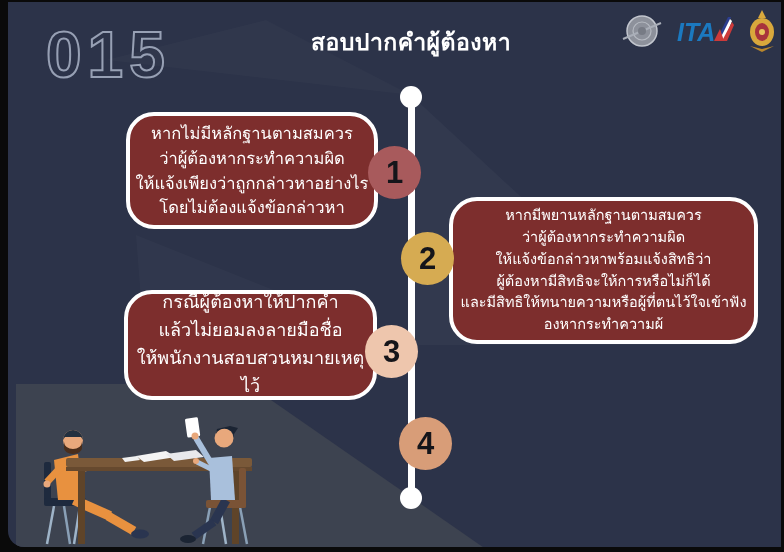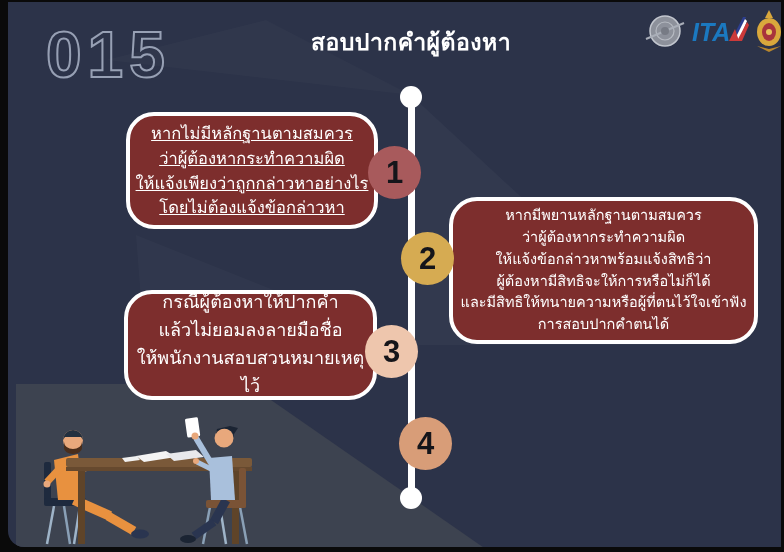--- a/index.html
+++ b/index.html
@@ -10,39 +10,39 @@
   .canvas{position:absolute;left:-8px;top:-2px;width:784px;height:552px;margin-left:16px;}
 
   
   .bg-svg{position:absolute;left:0;top:0;width:784px;height:552px;}
 
   
   .page-num{position:absolute;left:30px;top:18px;font-size:64px;font-weight:800;letter-spacing:6px;
     color:transparent;-webkit-text-stroke:2px #97a0b4;}
   .title{position:absolute;left:200px;top:24px;width:390px;text-align:center;
     color:#ffffff;font-size:23px;font-weight:800;letter-spacing:.5px;}
-  .logos{position:absolute;right:15px;top:8px;display:flex;align-items:center;gap:4px;}
+  .logos{position:absolute;right:22px;top:8px;display:flex;align-items:center;gap:12px;}
 
   
   .tl-line{position:absolute;left:392px;top:97px;width:7px;height:401px;background:#ffffff;}
   .tl-dot{position:absolute;width:22px;height:22px;border-radius:50%;background:#ffffff;}
   .tl-dot.top{left:384px;top:86px;}
   .tl-dot.bottom{left:384px;top:487px;}
   .step-circle{position:absolute;width:53px;height:53px;border-radius:50%;
     display:flex;align-items:center;justify-content:center;
     color:#15151a;font-size:31px;font-weight:800;z-index:5;}
   .c1{left:352px;top:146px;}
   .c2{left:385px;top:232px;}
   .c3{left:349px;top:325px;}
   .c4{left:383px;top:417px;}
 
   .box{position:absolute;background:#7d2e2d;border:4px solid #ffffff;border-radius:28px;
     color:#ffffff;display:flex;align-items:center;justify-content:center;text-align:center;
     white-space:pre-line;box-sizing:border-box;z-index:3;}
-  .box1{left:110px;top:112px;width:252px;height:117px;font-size:16.5px;line-height:1.5;text-decoration:underline;}
+  .box1{left:110px;top:112px;width:252px;height:117px;font-size:16.5px;line-height:1.5;}
   .box2{left:433px;top:197px;width:309px;height:147px;font-size:14.5px;line-height:1.5;}
   .box3{left:108px;top:290px;width:253px;height:110px;font-size:18px;line-height:1.55;}
   .box4{left:431px;top:382px;width:309px;height:126px;font-size:16.5px;line-height:1.5;}
 
   
   .source{position:absolute;right:38px;bottom:8px;text-align:center;line-height:1.45;}
   .source .th{color:#eef0f5;font-size:13.5px;}
   .source .en{color:#c3c7d3;font-size:13.5px;letter-spacing:.5px;}
 
   .illustration{position:absolute;left:8px;top:388px;width:260px;height:160px;}
@@ -99,21 +99,21 @@
 
       <div class="box box1">หากไม่มีหลักฐานตามสมควร
 ว่าผู้ต้องหากระทำความผิด
 ให้แจ้งเพียงว่าถูกกล่าวหาอย่างไร
 โดยไม่ต้องแจ้งข้อกล่าวหา</div>
       <div class="box box2">หากมีพยานหลักฐานตามสมควร
 ว่าผู้ต้องหากระทำความผิด
 ให้แจ้งข้อกล่าวหาพร้อมแจ้งสิทธิว่า
 ผู้ต้องหามีสิทธิจะให้การหรือไม่ก็ได้
 และมีสิทธิให้ทนายความหรือผู้ที่ตนไว้ใจเข้าฟัง
-การสอบปากคำตนได้</div>
+องหากระทำความผ้</div>
       <div class="box box3">กรณีผู้ต้องหาให้ปากคำ
 แล้วไม่ยอมลงลายมือชื่อ
 ให้พนักงานสอบสวนหมายเหตุไว้</div>
 
       <svg class="illustration" viewBox="0 0 260 160">
 
         <line x1="30" y1="118" x2="23" y2="156" stroke="#9fb4c8" stroke-width="2.5"></line>
         <line x1="56" y1="118" x2="50" y2="156" stroke="#9fb4c8" stroke-width="2.5"></line>
         <line x1="40" y1="118" x2="46" y2="156" stroke="#8aa0b6" stroke-width="2.5"></line>
         <rect x="20" y="74" width="7" height="42" rx="2" fill="#1e2a3e"></rect>

